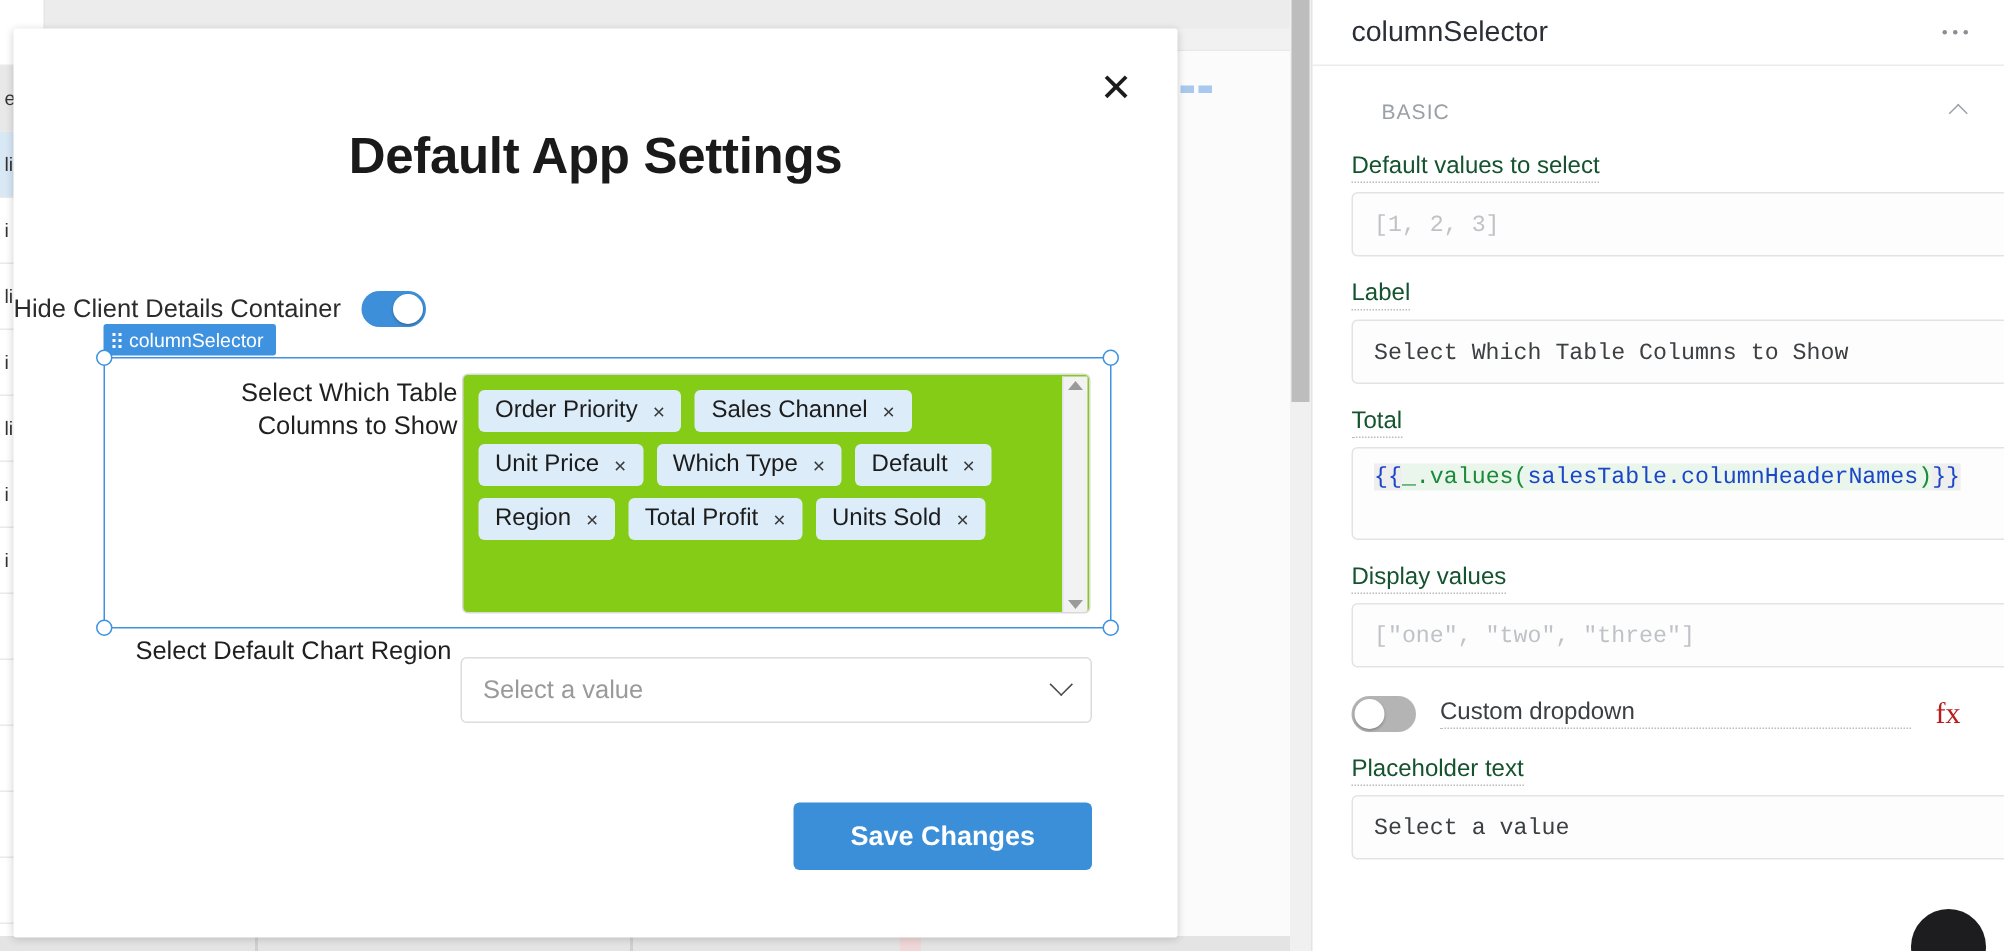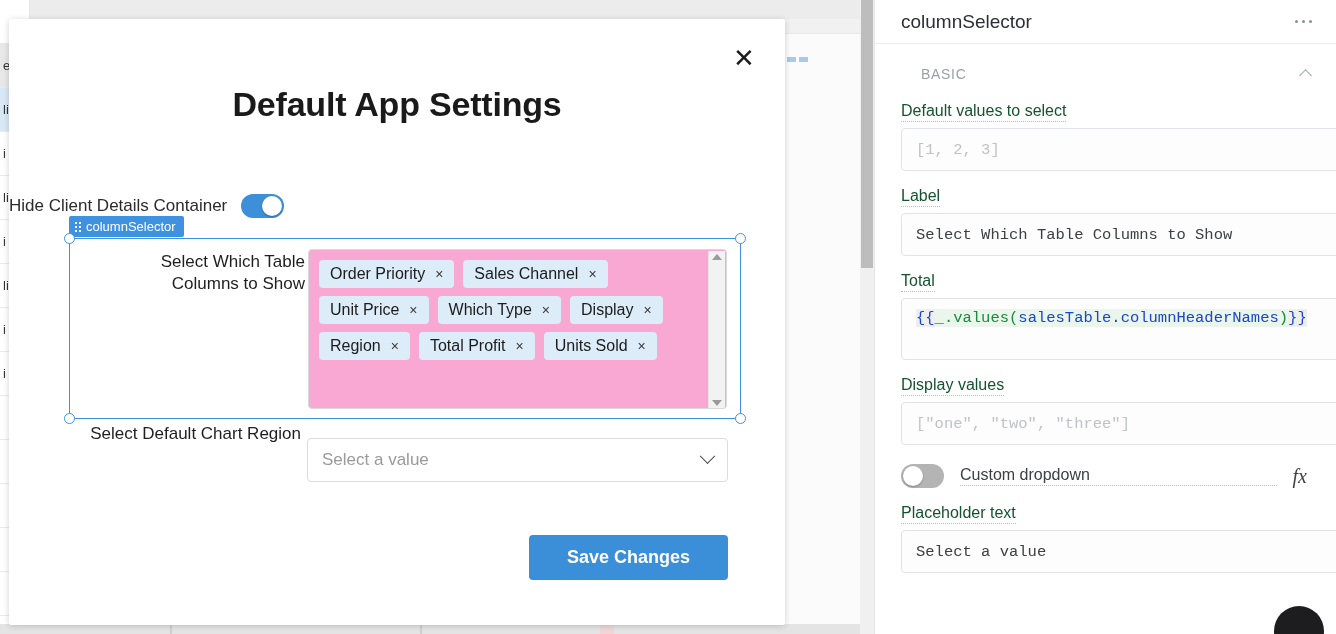--- a/index.html
+++ b/index.html
@@ -118,21 +118,21 @@
   }
   .drag-dots i { width: 2px; height: 2px; background: #fff; display: block; border-radius: 0; }
   .field-label {
     font-size: 17px; color: #1f1f1f; text-align: right; line-height: 1.3;
   }
 
   
   .ms-label { position: absolute; left: 60px; top: 12px; width: 175px; text-align: right; }
   .multiselect {
     position: absolute; left: 238px; top: 10px; width: 419px; height: 160px;
-    border: 1px solid #d9d9d9; border-radius: 4px; background: #f9a8d4;
+    border: 1px solid #d9d9d9; border-radius: 4px; background: #84cc16;
     padding: 10px 10px 0 10px; overflow: hidden;
   }
   .tag-wrap { display: flex; flex-wrap: wrap; gap: 8px 9px; }
   .tag {
     display: inline-flex; align-items: center; gap: 10px;
     background: #dcecf9; color: #1c1c1c;
     border-radius: 4px; padding: 5px 11px;
     font-size: 16px; white-space: nowrap; cursor: default;
   }
   .tag .x { color: #3a3a3a; font-size: 14px; cursor: pointer; line-height: 1; }
@@ -218,22 +218,22 @@
 
   .toggle-field {
     display: flex; align-items: center; gap: 16px;
     margin: 19px 0 0 0; width: 406px;
   }
   .toggle-field .tf-label {
     font-size: 16px; color: #3c4043; flex: 1;
     border-bottom: 1px dotted #b9bcc0; padding-bottom: 1px;
   }
   .fx {
-    font-family: "Liberation Serif", serif; font-style: italic;
-    font-size: 20px; color: #404040; cursor: pointer;
+    font-family: "Liberation Serif", serif; 
+    font-size: 20px; color: #b91c1c; cursor: pointer;
   }
 
   .fab {
     position: absolute; right: 12px; bottom: -22px;
     width: 50px; height: 50px; border-radius: 50%;
     background: #1d1d1f; cursor: pointer;
   }
 </style>
 </head>
 <body>
@@ -319,21 +319,21 @@
             </span>
           <span class="tag">
               <span>Unit Price</span>
               <span class="x">×</span>
             </span>
           <span class="tag">
               <span>Which Type</span>
               <span class="x">×</span>
             </span>
           <span class="tag">
-              <span>Display</span>
+              <span>Default</span>
               <span class="x">×</span>
             </span>
           <span class="tag">
               <span>Region</span>
               <span class="x">×</span>
             </span>
           <span class="tag">
               <span>Total Profit</span>
               <span class="x">×</span>
             </span>

